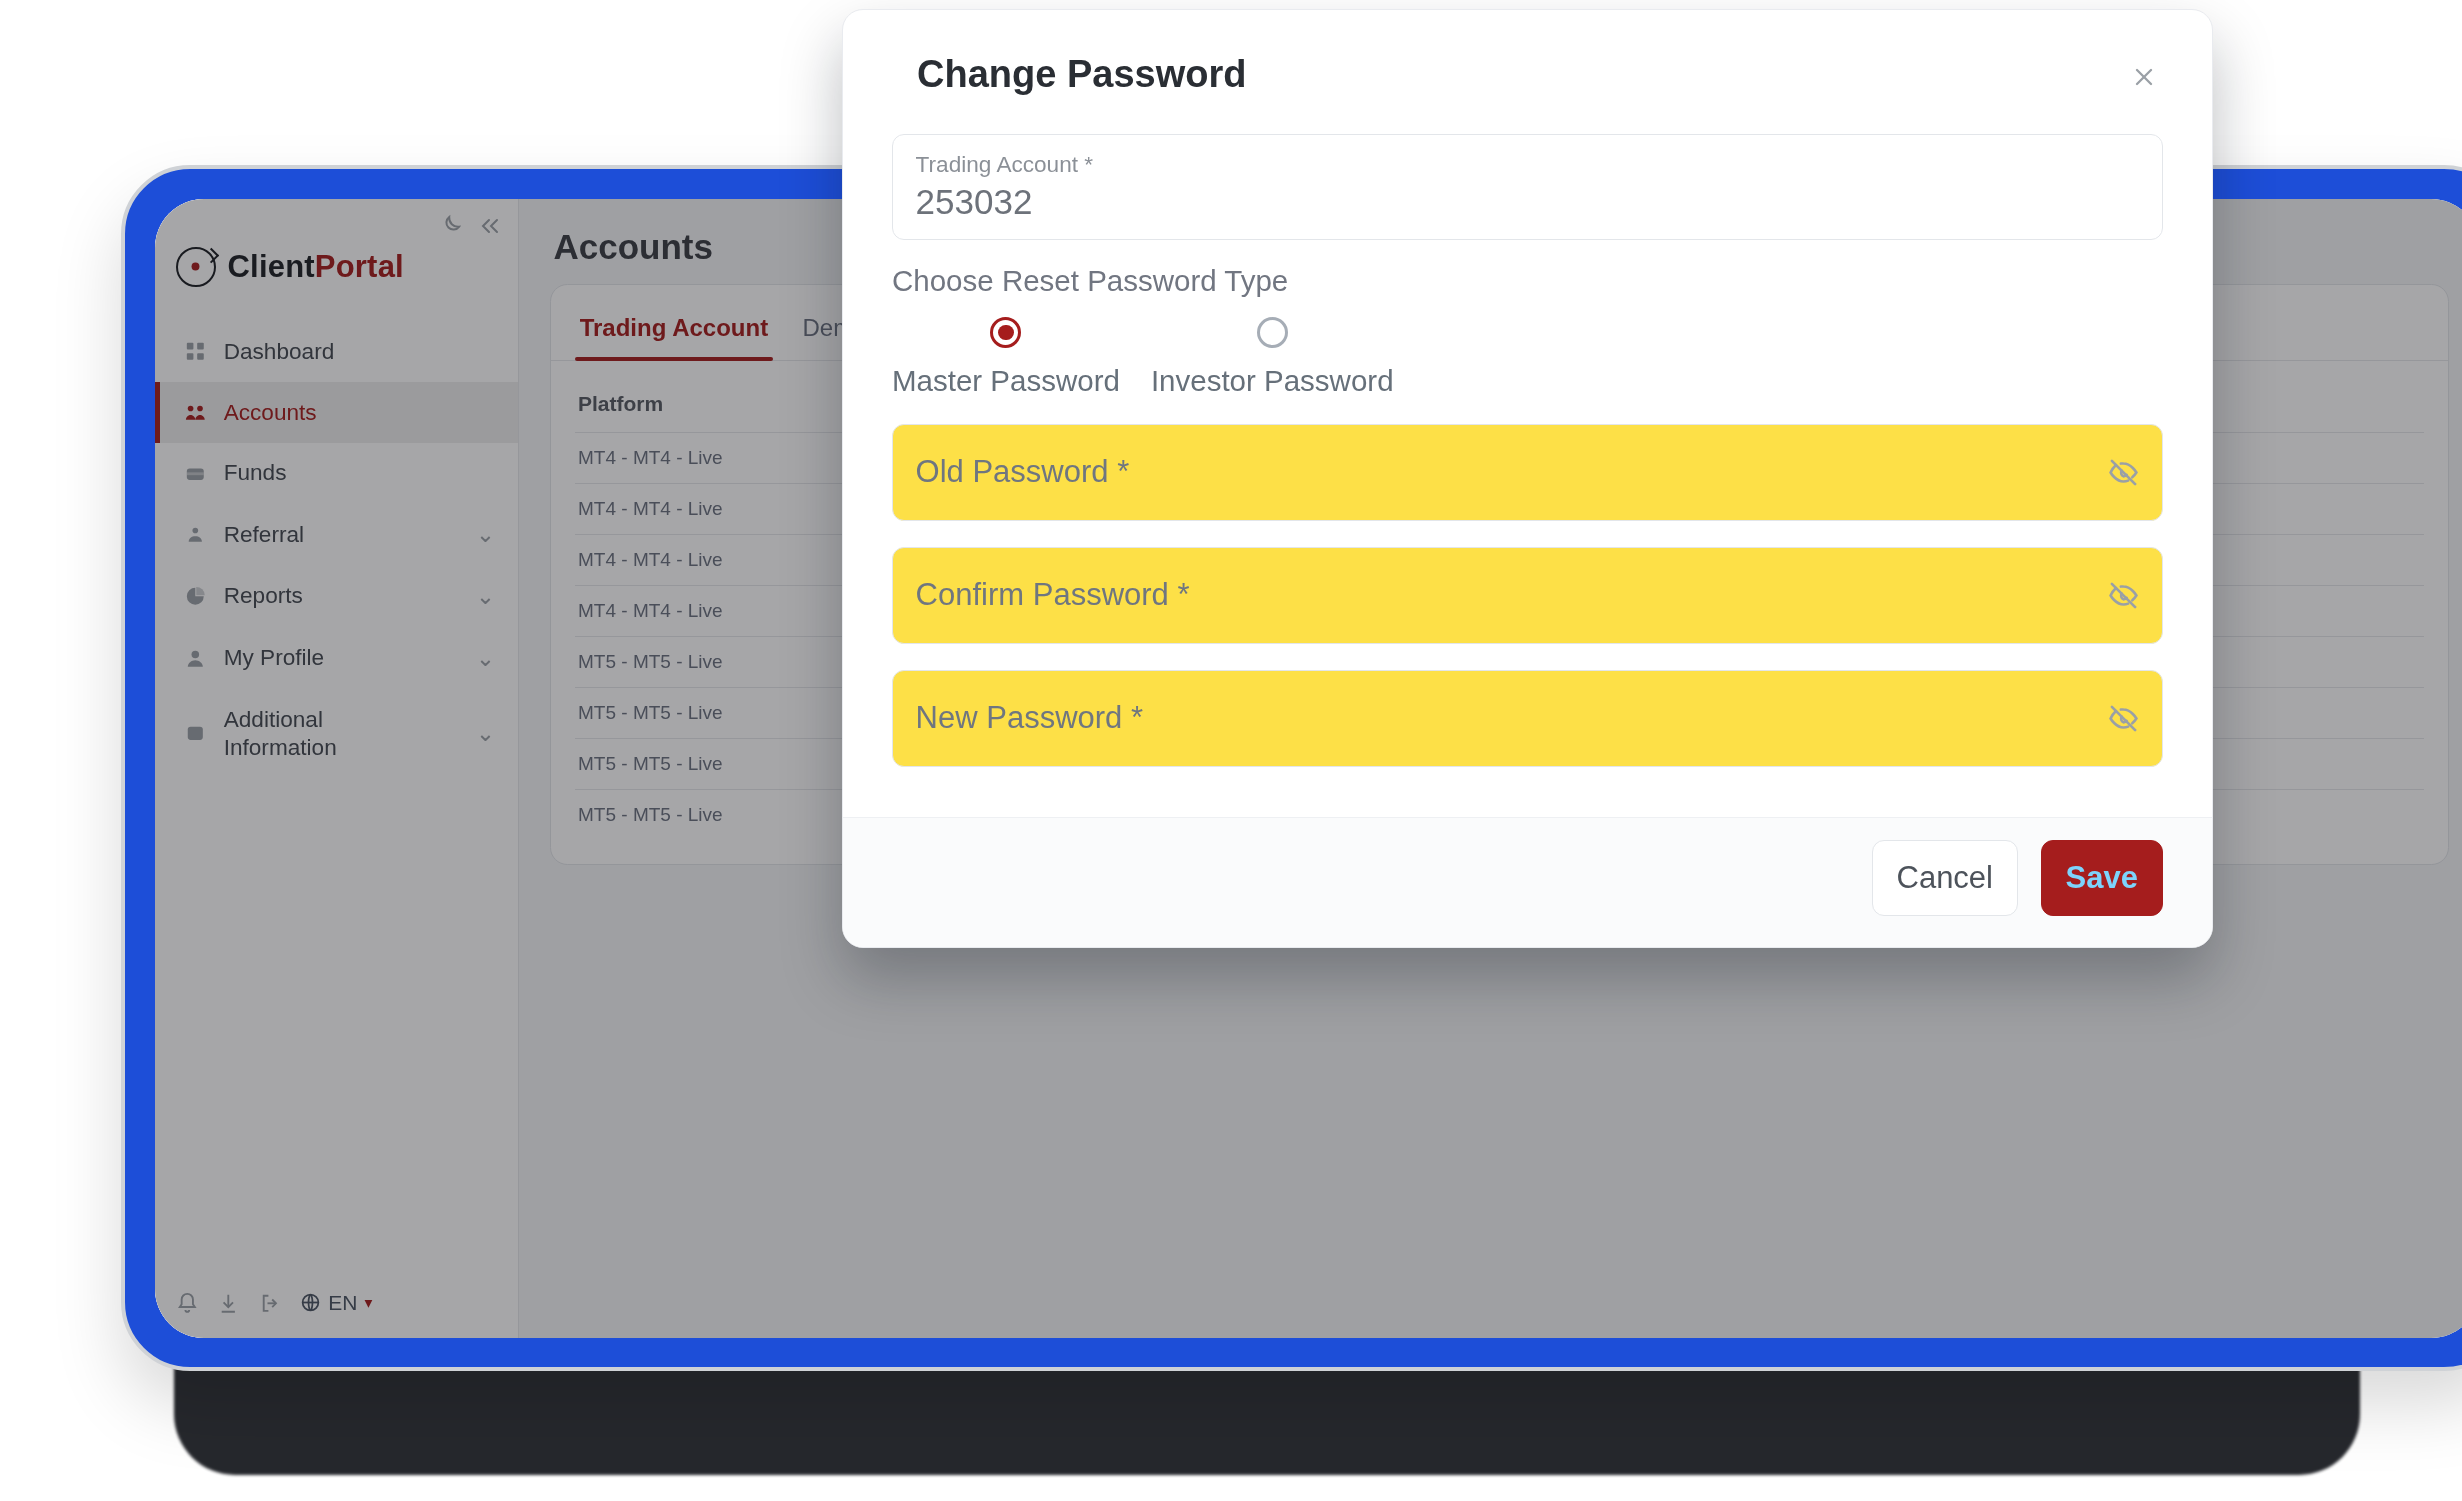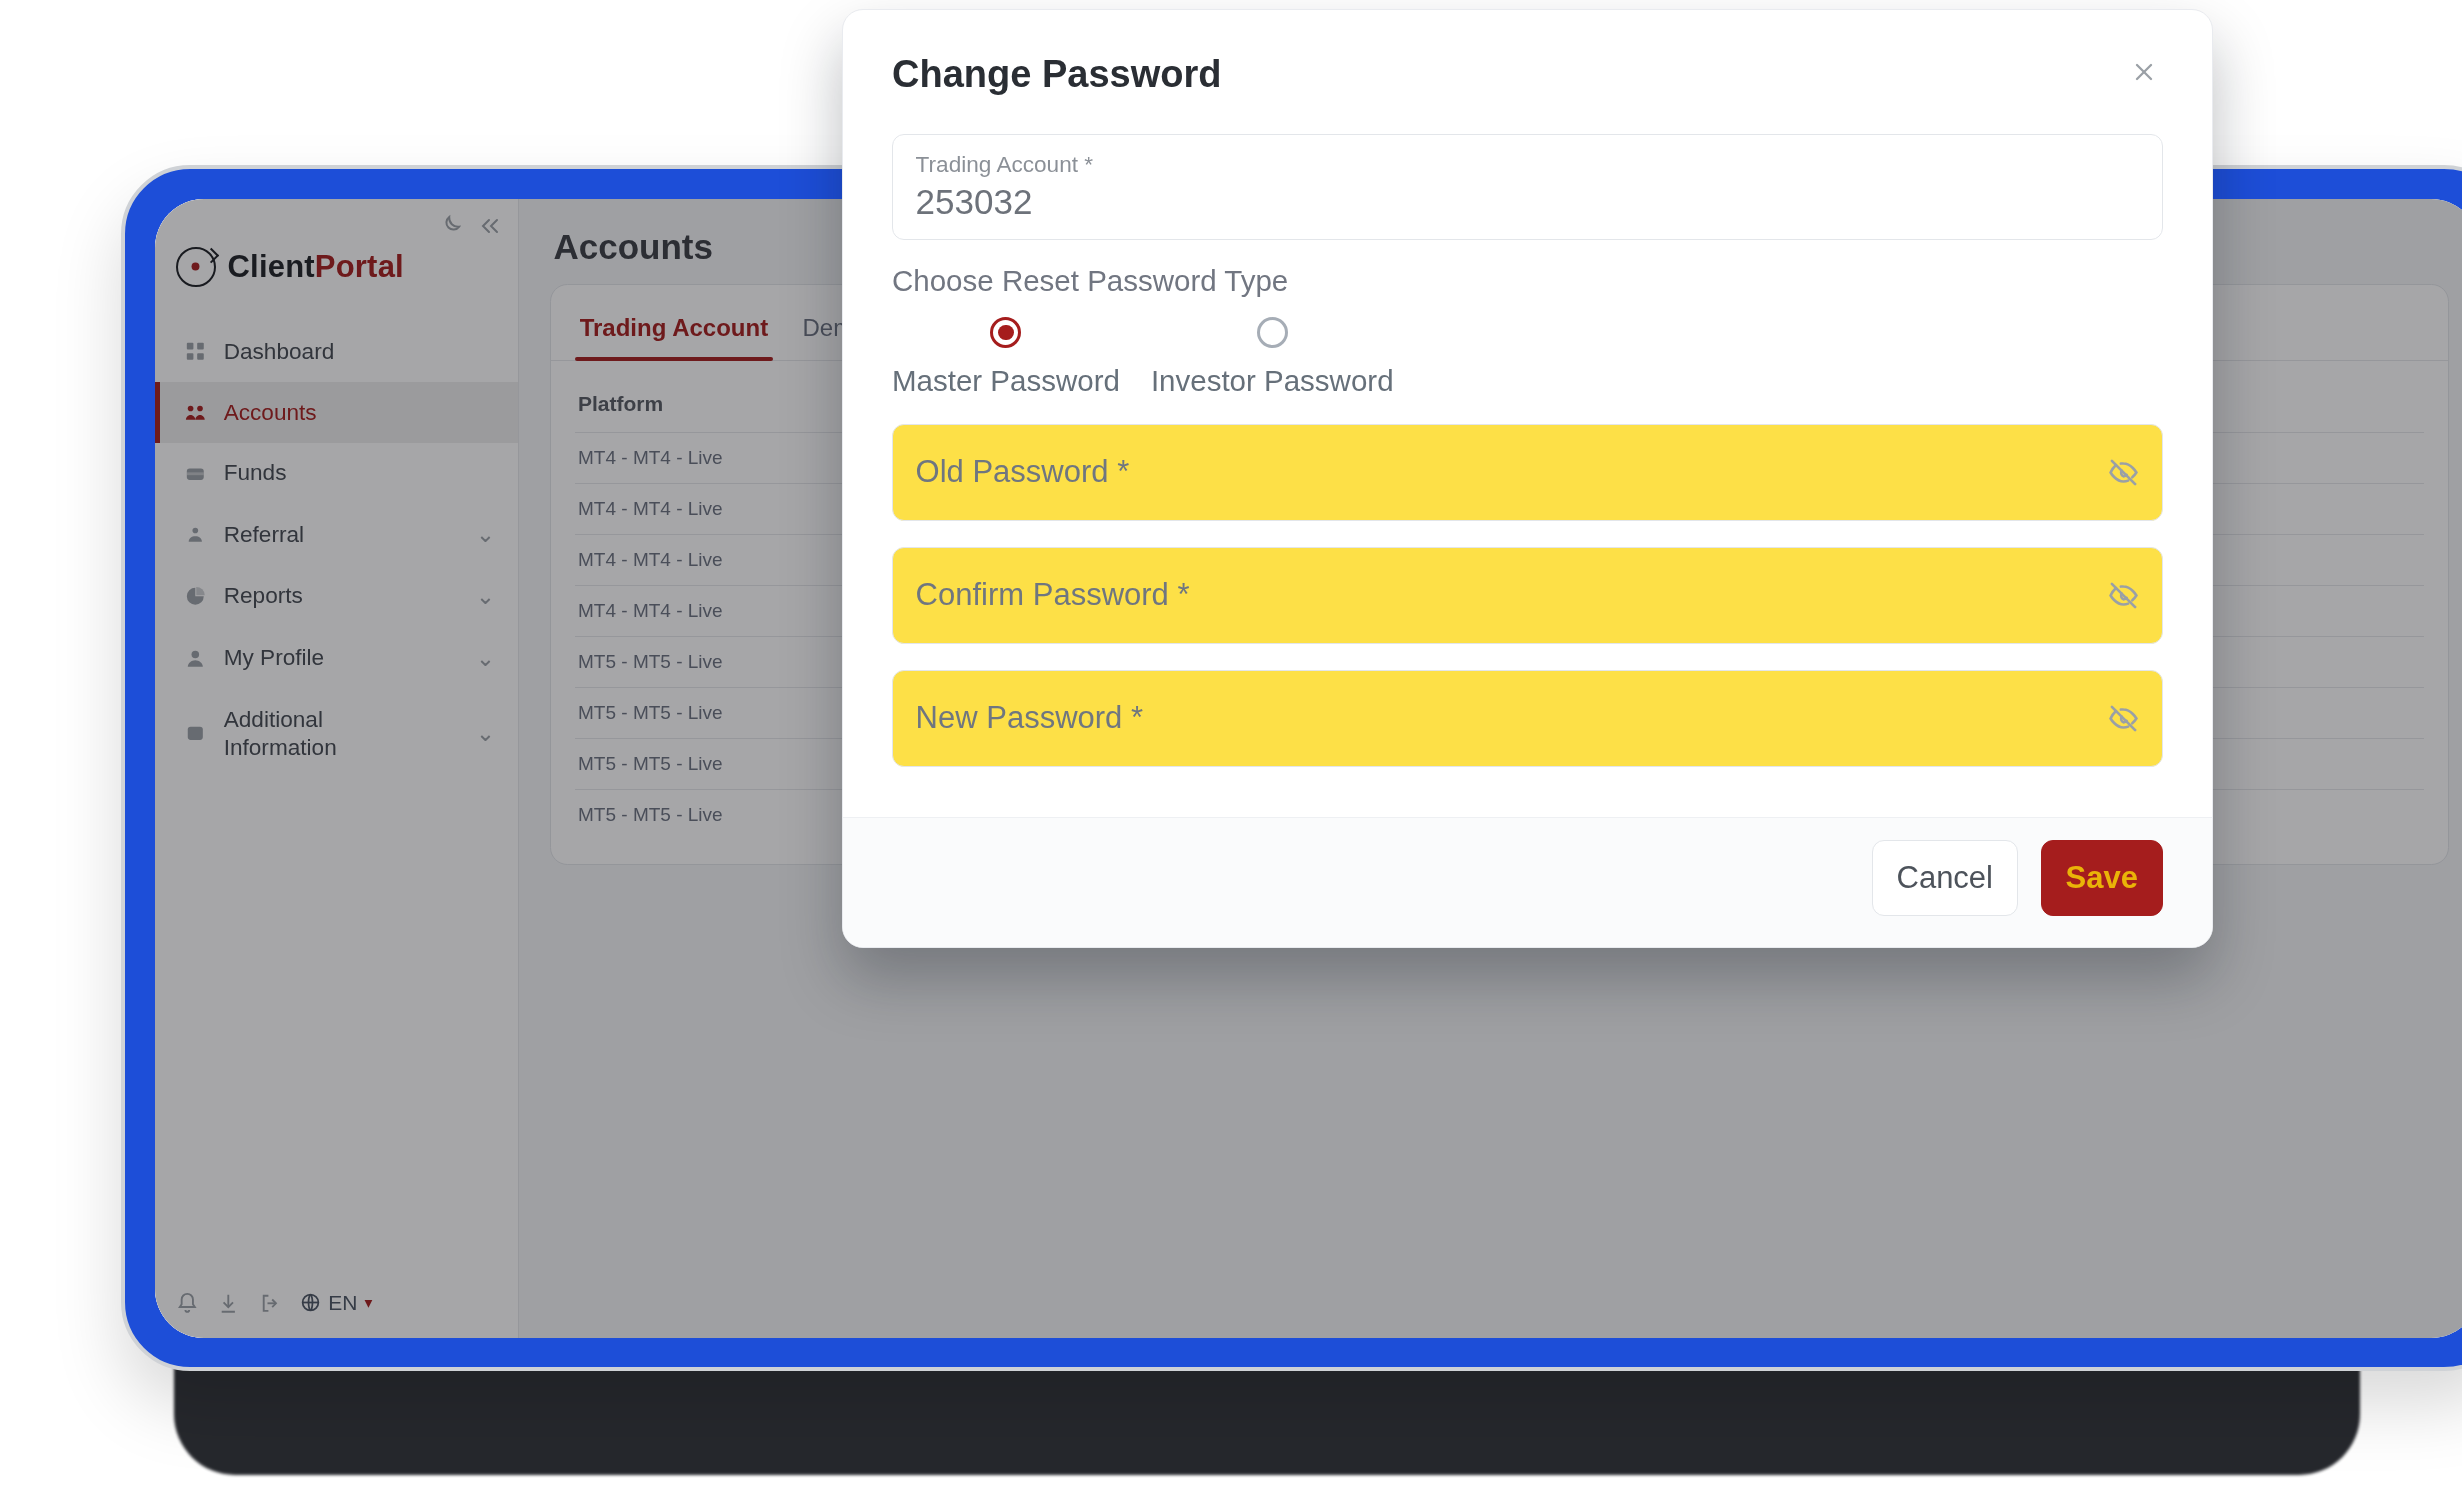--- a/index.html
+++ b/index.html
@@ -147,22 +147,23 @@
     position:absolute;
     left:842px; top:8.7px;
     width:1371px;
     background:#fff;
     border:0.9px solid #e9ebef;
     border-radius:21px;
     box-shadow:0 31px 61px rgba(12,18,28,.28);
     overflow:hidden;
   }
   .modal-header{
-    display:flex;align-items:flex-start;justify-content:space-between;
+    display:flex;align-items:flex-end;justify-content:space-between;
     padding:43px 49px 17.4px 49px;
+    margin-left:25px;
   }
   .modal-title{font-size:38px;font-weight:800;color:#2a2e34}
   .close{
     color:#9aa0a6;background:none;border:none;font-size:29.5px;line-height:1;cursor:pointer;padding:5.2px;
   }
   .modal-body{padding:8.7px 49px 24px 49px}
   .field{
     border:0.9px solid #e3e6ea;border-radius:12px;padding:17.4px 22.6px;margin:12px 0 24px 0;background:#fff;
   }
   .field .label{color:#8b9097;font-size:22.6px;margin-bottom:3.5px}
@@ -185,21 +186,21 @@
   }
   .input .placeholder{color:#6f7680;font-size:31px}
   .eye{color:#9aa0a6}
   .modal-footer{
     display:flex;justify-content:flex-end;gap:22.6px;
     padding:22.6px 49px 31px 49px;background:#fafbfc;border-top:0.9px solid #eef0f3;
   }
   .btn{
     font-size:31px;padding:19px 24px;border-radius:12px;border:0.9px solid #e3e6ea;background:#fff;color:#4d535b;cursor:pointer;
   }
-  .btn.primary{background:var(--brand);border-color:var(--brand);color:#eab308;font-weight:700}
+  .btn.primary{background:var(--brand);border-color:var(--brand);color:#7dd3fc;font-weight:700}
   
   svg{display:block}
 </style>
 </head>
 <body>
 
 <div class="stage">
   <div class="shadow-plate"></div>
 
   <div class="tablet">

